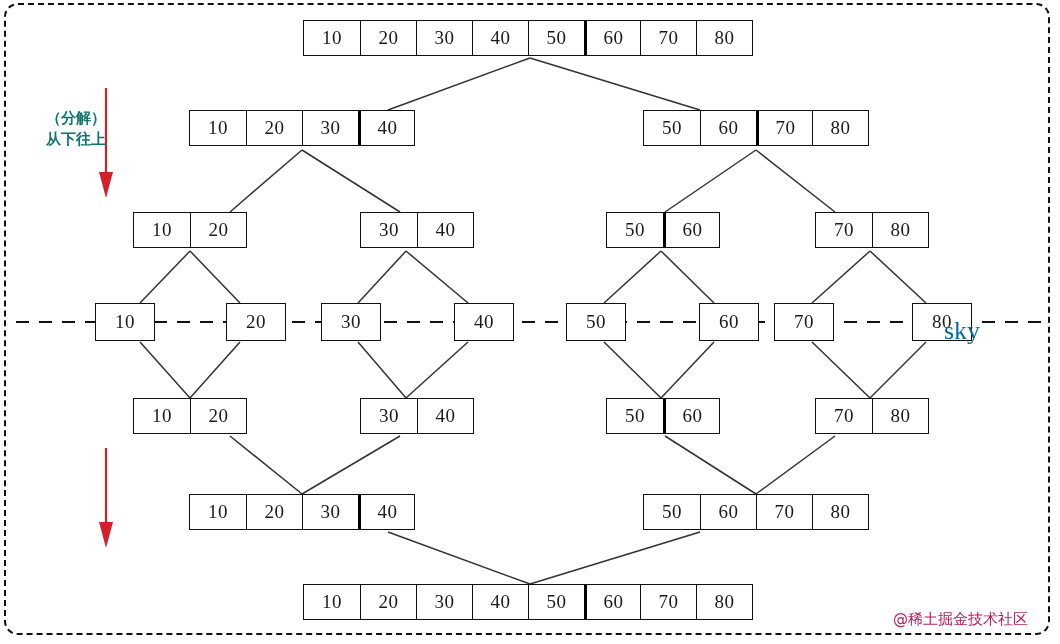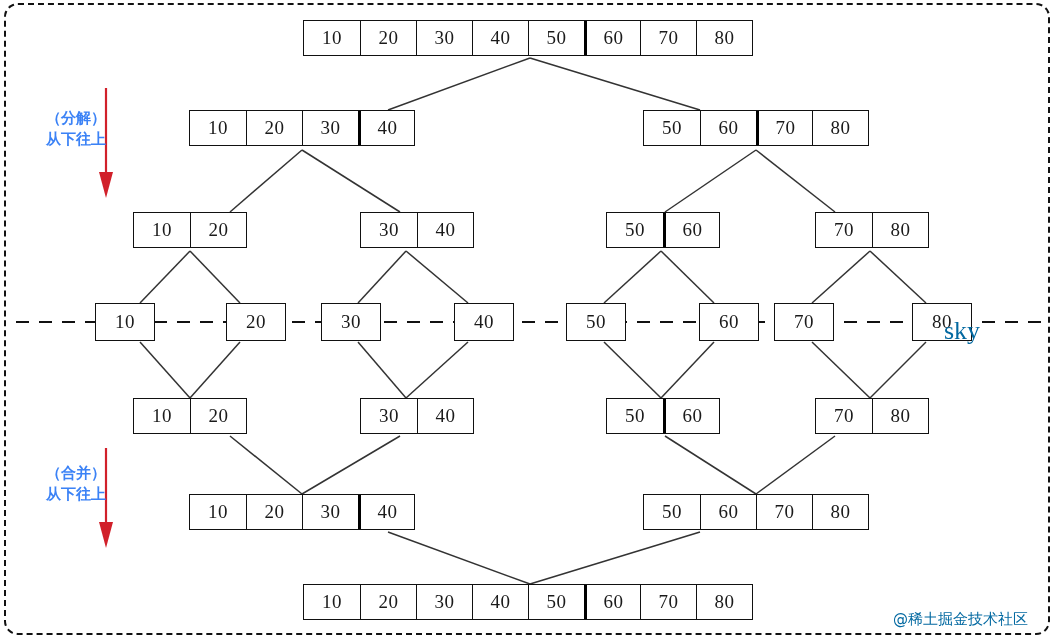--- a/index.html
+++ b/index.html
@@ -63,21 +63,21 @@
     border-left: 3.2px solid #000000;
   }
   .row.single .cell {
     width: 58px;
     height: 36px;
     line-height: 36px;
   }
   
   .note {
     position: absolute;
-    color: #3b82f6;
+    color: #0f766e;
     font-size: 15px;
     line-height: 21px;
     text-align: center;
     font-family: "DejaVu Sans", "Liberation Sans", sans-serif;
     font-weight: 600;
     white-space: nowrap;
   }
   
   .watermark {
     position: absolute;
@@ -90,21 +90,21 @@
     left: 944px;
     top: 316px;
     font-size: 26px;
     color: #0369a1;
     font-family: "Liberation Serif", serif;
   }
   #wm-brand {
     left: 893px;
     top: 610px;
     font-size: 15px;
-    color: #0369a1;
+    color: #be185d;
   }
 </style>
 </head>
 <body>
 
 <div id="page">
 
   <div id="page-border"></div>
 
   <svg id="svg-layer" viewBox="0 0 1060 644" xmlns="http://www.w3.org/2000/svg">
@@ -267,21 +267,17 @@
     <div class="cell split">60</div>
     <div class="cell">70</div>
     <div class="cell">80</div>
   </div>
 
   <div class="note" style="left:16px; top:108px; width:120px;">
     <div>（分解）</div>
     <div>从下往上</div>
   </div>
 
-  <div class="note" style="left:16px; top:463px; width:120px;">
-    <div>（合并）</div>
-    <div>从下往上</div>
-  </div>
 
   <div class="watermark" id="wm-sky">sky</div>
   <div class="watermark" id="wm-brand">@稀土掘金技术社区</div>
 
 </div>
 
 </body></html>

